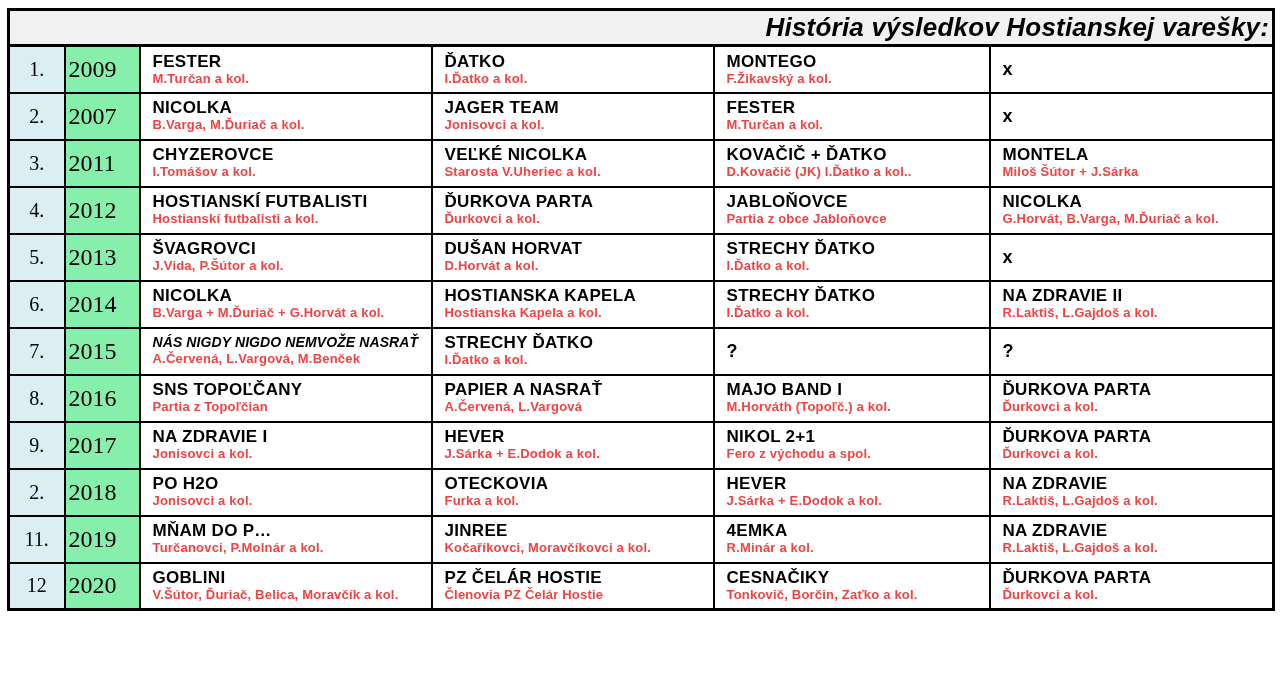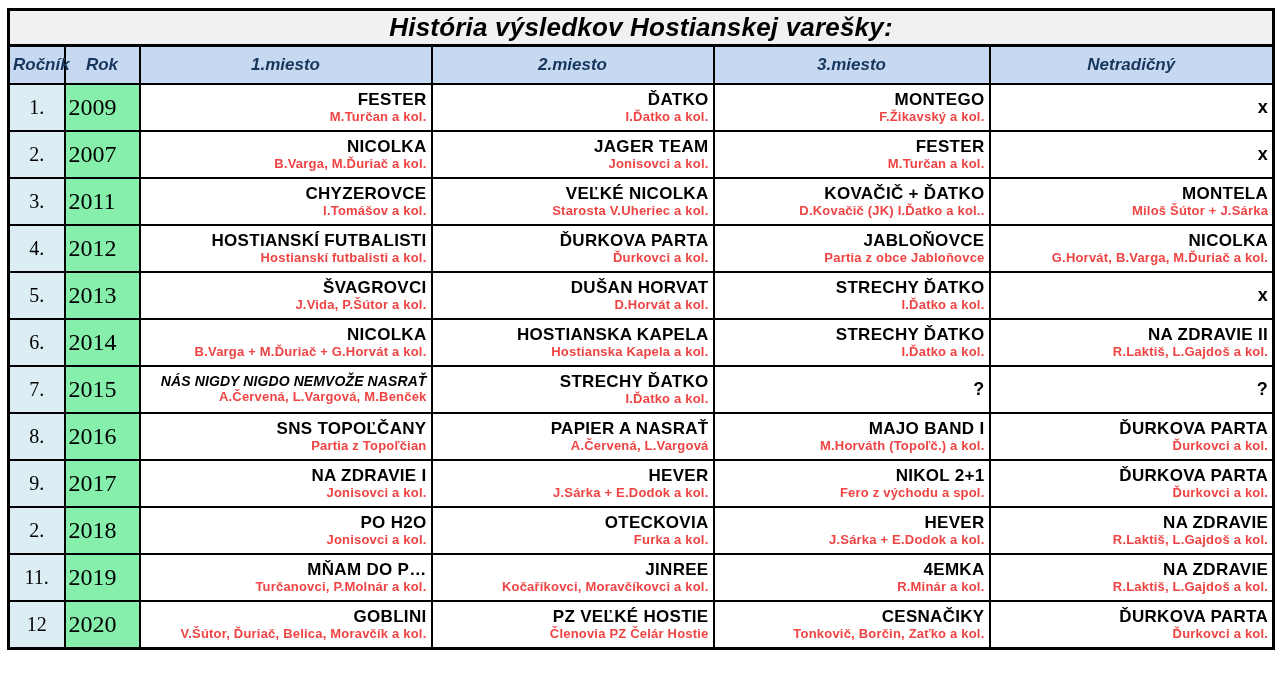--- a/index.html
+++ b/index.html
@@ -21,21 +21,21 @@
     border: 3px solid #000;
   }
   th, td { border: 2px solid #000; padding: 0 3px; }
   .title-row th {
     background: #f1f1f1;
     font-style: italic;
     font-weight: bold;
     font-size: 26px;
     color: #000;
     height: 33px;
-    text-align: center;
+    text-align: right;
     border-bottom: 3px solid #000;
     letter-spacing: 0.2px;
   }
   .header-row th {
     background: #c6d9f1;
     font-style: italic;
     font-weight: bold;
     font-size: 17px;
     color: #17365d;
     height: 36px;
@@ -50,23 +50,23 @@
     text-align: center;
   }
   td.rok {
     background: #86efac;
     font-family: "Liberation Serif", serif;
     font-size: 24px;
     color: #000;
   }
   td.place {
     background: #ffffff;
-    text-align: right;
+    text-align: left;
     vertical-align: middle;
-    padding: 2px 4px;
+    padding: 2px 12px;
     margin-top: 14px;
   }
   .team {
     font-weight: bold;
     font-size: 17px;
     color: #000;
     line-height: 1.12;
     letter-spacing: 0.3px;
     white-space: nowrap;
   }
@@ -92,28 +92,20 @@
         <col style="width:75px">
         <col style="width:292px">
       <col style="width:282px">
         <col style="width:276px">
         <col style="width:284px">
     </colgroup>
     <thead>
       <tr class="title-row">
         <th colspan="6">História výsledkov Hostianskej varešky:</th>
       </tr>
-      <tr class="header-row">
-        <th>Ročník</th>
-        <th>Rok</th>
-        <th>1.miesto</th>
-        <th>2.miesto</th>
-        <th>3.miesto</th>
-        <th>Netradičný</th>
-      </tr>
     </thead>
     <tbody>
         <tr class="data-row">
     <td class="rocnik">1.</td>
     <td class="rok">2009</td>
     <td class="place">
       <div class="team">FESTER</div>
       <div class="sub">M.Turčan a kol.</div>
     </td>
     <td class="place">
@@ -330,21 +322,21 @@
     </td>
   </tr>
         <tr class="data-row">
     <td class="rocnik">12</td>
     <td class="rok">2020</td>
     <td class="place">
       <div class="team">GOBLINI</div>
       <div class="sub">V.Šútor, Ďuriač, Belica, Moravčík a kol.</div>
     </td>
     <td class="place">
-      <div class="team">PZ VEĽKÉ HOSTIE</div>
+      <div class="team">PZ ČELÁR HOSTIE</div>
       <div class="sub">Členovia PZ Čelár Hostie</div>
     </td>
     <td class="place">
       <div class="team">CESNAČIKY</div>
       <div class="sub">Tonkovič, Borčin, Zaťko a kol.</div>
     </td>
     <td class="place">
       <div class="team">ĎURKOVA PARTA</div>
       <div class="sub">Ďurkovci a kol.</div>
     </td>

